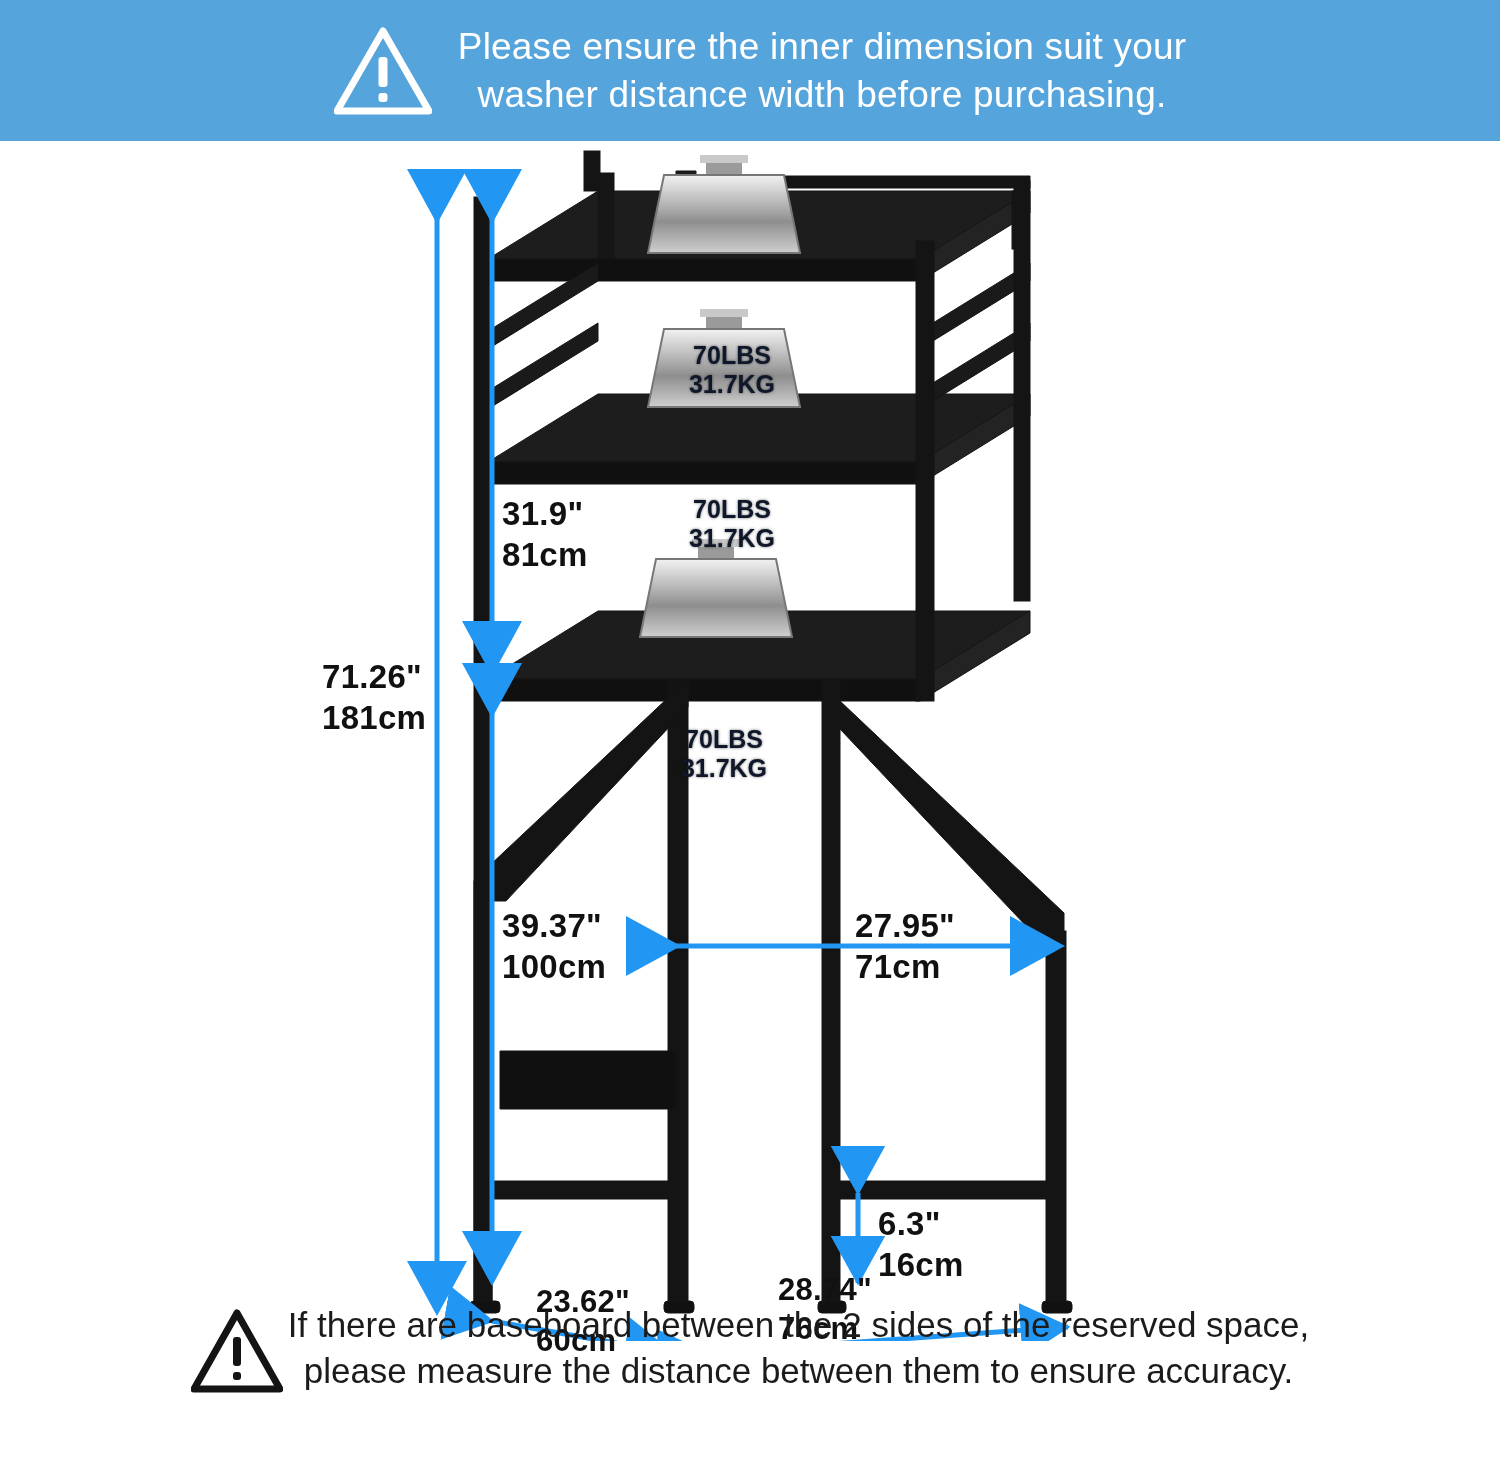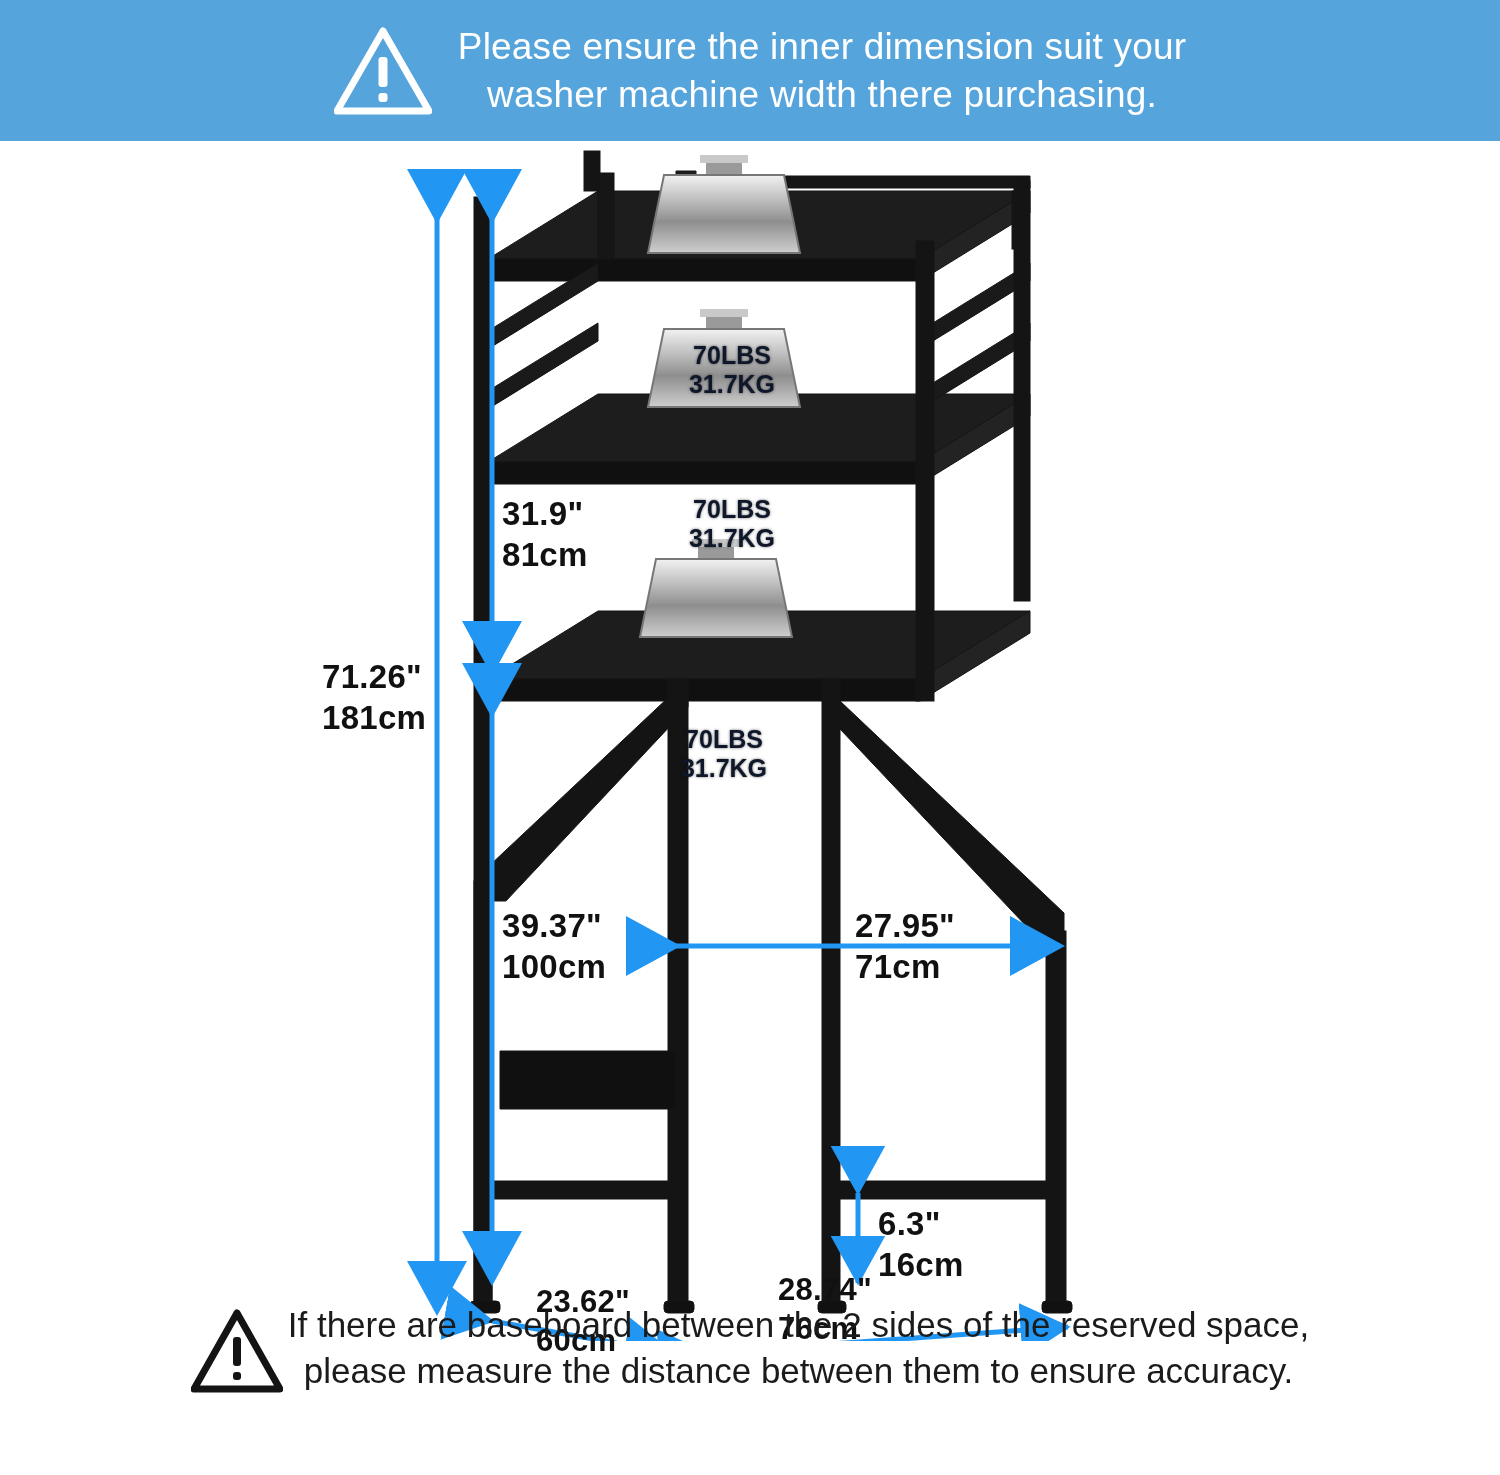--- a/index.html
+++ b/index.html
@@ -116,21 +116,21 @@
 <div class="top-banner">
   <div class="banner-inner">
     <div class="warn-tri">
       <svg width="98" height="88" viewBox="0 0 98 88">
         <path d="M49 4 L95 84 L3 84 Z" fill="none" stroke="#ffffff" stroke-width="7" stroke-linejoin="round"></path>
         <rect x="44.5" y="30" width="9" height="30" rx="3" fill="#ffffff"></rect>
         <rect x="44.5" y="66" width="9" height="9" rx="3" fill="#ffffff"></rect>
       </svg>
     </div>
     <div class="banner-text">Please ensure the inner dimension suit your
-washer machine width there purchasing.</div>
+washer distance width before purchasing.</div>
   </div>
 </div>
 
 <div class="diagram">
 
   <svg width="1500" height="1200" viewBox="0 0 1500 1200">
     <defs>
       <marker id="ah" markerWidth="12" markerHeight="12" refX="10" refY="6" orient="auto">
         <path d="M0,0 L11,6 L0,12 Z" fill="#2196f3"></path>
       </marker>

